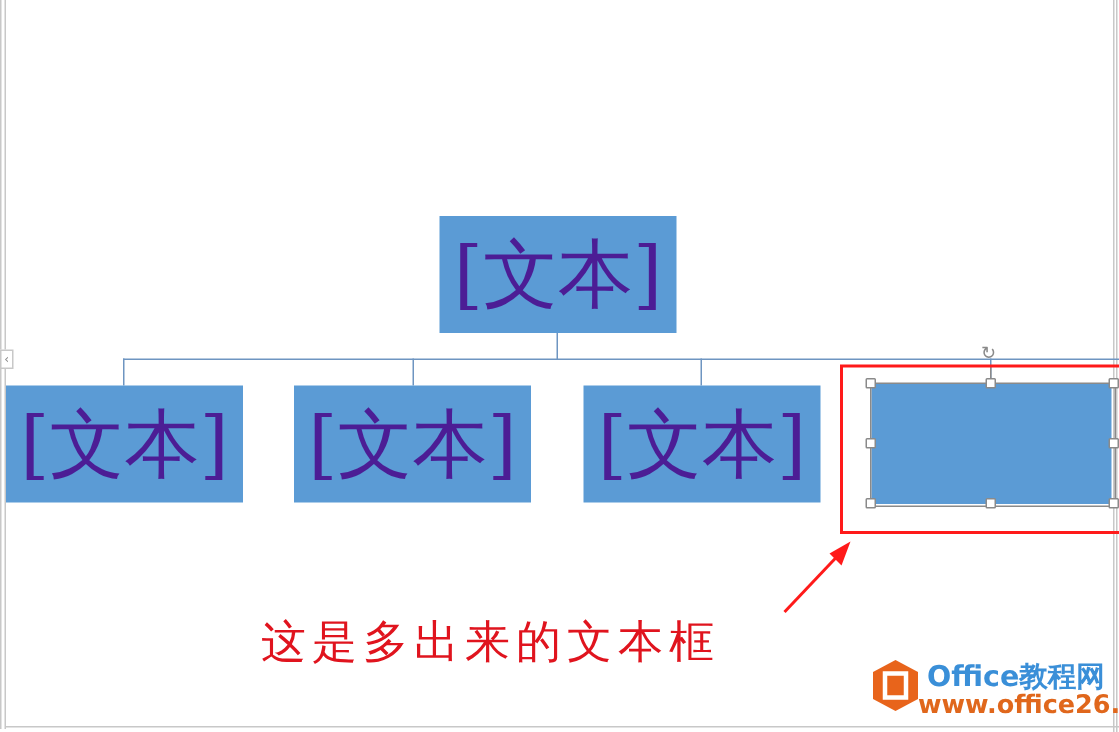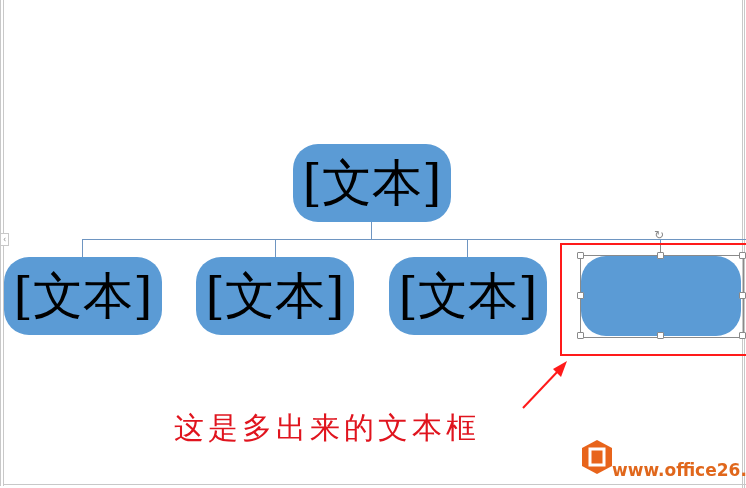--- a/index.html
+++ b/index.html
@@ -4,21 +4,21 @@
 <style>
   html, body { margin:0; padding:0; }
   body { width:746px; height:488px; background:#ffffff; position:relative; overflow:hidden; font-family:"DejaVu Serif","Liberation Serif",serif; }
   .canvas { position:absolute; left:0; top:0; width:746px; height:488px; }
   .frame-left-1 { position:absolute; left:0; top:0; width:1px; height:486px; background:#c8c8c8; }
   .frame-left-2 { position:absolute; left:3px; top:0; width:1px; height:486px; background:#c8c8c8; }
   .frame-bottom { position:absolute; left:4px; top:484px; width:742px; height:1px; background:#c8c8c8; }
   .frame-right { position:absolute; left:742px; top:0; width:1px; height:488px; background:#c8c8c8; }
   .frame-right-2 { position:absolute; left:744px; top:0; width:1px; height:488px; background:#c8c8c8; }
   .collapse-tab { position:absolute; left:0; top:233px; width:7px; height:11px; border:1px solid #c8c8c8; background:#fff; font-size:8px; line-height:11px; color:#888; text-align:center; font-family:"DejaVu Sans",sans-serif; }
-  .node { position:absolute; background:#5b9bd5; color:#000000; display:flex; align-items:center; justify-content:center; font-size:50px; line-height:1; letter-spacing:0; white-space:nowrap; overflow:hidden;border-radius:25px; }
+  .node { position:absolute; background:#5b9bd5; color:#4c1d95; display:flex; align-items:center; justify-content:center; font-size:50px; line-height:1; letter-spacing:0; white-space:nowrap; overflow:hidden; }
   .line { position:absolute; background:#6e95c1; }
   .sel-box { position:absolute; border:1px solid #8a8a8a; }
   .handle { position:absolute; width:7px; height:7px; background:#fff; border:1px solid #8a8a8a; box-sizing:border-box; border-radius:1px; }
   .rot-line { position:absolute; width:1px; background:#8a8a8a; }
   .rot-icon { position:absolute; font-size:12px; color:#8a8a8a; font-family:"DejaVu Sans",sans-serif; line-height:1; }
   .red-rect { position:absolute; border:2px solid #ff1a1a; box-sizing:border-box; }
   .annotation { position:absolute; color:#e0141e; font-size:30px; letter-spacing:4px; white-space:nowrap; font-family:Liberation Serif, serif; }
   .watermark { position:absolute; left:582px; top:436px; width:164px; height:46px; }
   .wm-logo { position:absolute; left:0; top:4px; width:30px; height:34px; }
   .wm-title { position:absolute; left:36px; top:2px; font-family:"DejaVu Sans",sans-serif; font-weight:bold; font-size:19px; color:#3a8fd8; white-space:nowrap; }
@@ -81,16 +81,17 @@
   </svg>
 
   <div class="annotation" style="left:174px; top:408px;">这是多出来的文本框</div>
 
   <div class="watermark">
     <svg class="wm-logo" viewBox="0 0 30 34">
       <polygon points="15,0 30,8 30,26 15,34 0,26 0,8" fill="#e8641b"></polygon>
       <rect x="8" y="9" width="14" height="16" fill="none" stroke="#fff" stroke-width="3"></rect>
       <rect x="12" y="12" width="6" height="10" fill="#e8641b"></rect>
     </svg>
+    <div class="wm-title">Office教程网</div>
     <div class="wm-url">www.office26.com</div>
   </div>
 
 </div>
 
 </body></html>

